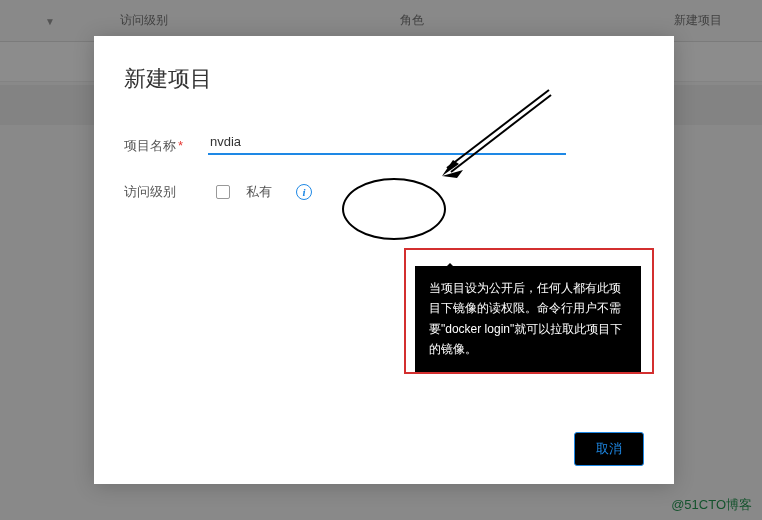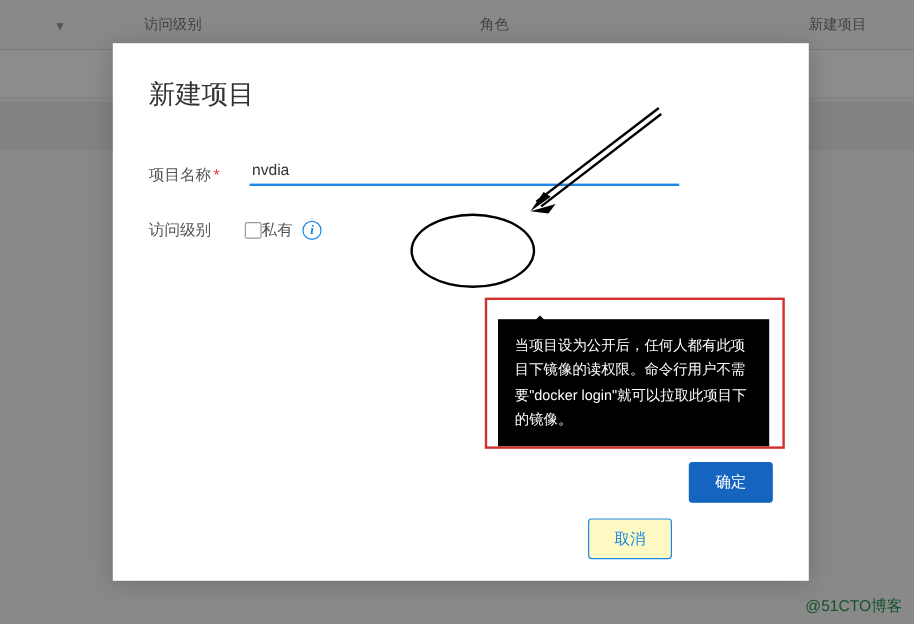--- a/index.html
+++ b/index.html
@@ -13,30 +13,30 @@
     .bg-row { height: 40px; background: #fff; border-bottom: 1px solid #eee; }
     .bg-gray { height: 40px; background: #eee; margin-top: 3px; }
     .bg-body { height: 400px; background: #fafafa; }
     .overlay { position: absolute; inset: 0; background: rgba(0,0,0,0.45); }
     .dialog { position: absolute; top: 36px; left: 94px; width: 580px; height: 448px; background: #fff; box-shadow: 0 2px 20px rgba(0,0,0,.2); display: flex; flex-direction: column; padding: 28px 30px 18px; }
     .dialog-title { font-size: 22px; font-weight: 400; color: #333; margin-bottom: 36px; }
     .form-row { display: flex; align-items: flex-end; margin-bottom: 28px; font-size: 13px; }
     .form-label { width: 80px; color: #555; }
     .req { color: #e53935; margin-left: 2px; }
     .input { margin-left: 4px; border: none; border-bottom: 2px solid #1e88e5; outline: none; width: 358px; font-size: 13px; padding: 4px 2px; color: #333; background: transparent; }
-    .chk-wrap { display: flex; align-items: center; gap: 0; }
+    .chk-wrap { margin-left: 12px; display: flex; align-items: center; gap: 16px; }
     .chk { width: 14px; height: 14px; border: 1px solid #999; border-radius: 2px; background: #fff; }
     .chk-label { color: #555; font-size: 13px; }
     .info-icon { width: 16px; height: 16px; border: 1px solid #1e88e5; border-radius: 50%; color: #1e88e5; font-size: 11px; font-weight: bold; display: flex; align-items: center; justify-content: center; margin-left: 8px; font-family: Georgia, serif; font-style: italic; }
     .tooltip-box { position: absolute; top: 230px; left: 321px; width: 226px; background: #000; color: #fff; font-size: 12px; line-height: 1.7; padding: 12px 14px; }
     .tooltip-box::before { content: ""; position: absolute; top: -8px; left: 30px; border: 5px solid transparent; border-bottom: 5px solid #000; }
     .red-frame { position: absolute; top: 212px; left: 310px; width: 250px; height: 126px; border: 2px solid #d32f2f; pointer-events: none; }
     .actions { margin-top: auto; display: flex; justify-content: flex-end; gap: 14px; }
     .btn { min-width: 70px; height: 34px; padding: 0 16px; font-size: 13px; border-radius: 3px; cursor: pointer; display: flex; align-items: center; justify-content: center; }
-    .btn-outline { border: 1px solid #1e88e5; color: #1e88e5; background: #fef9c3; margin-top: 47px; }
+    .btn-outline { border: 1px solid #1e88e5; color: #1e88e5; background: #000000; margin-top: 47px; }
     .btn-primary { border: 1px solid #1565c0; color: #fff; background: #1565c0; }
     .ellipse { position: absolute; top: 142px; left: 248px; width: 104px; height: 62px; border: 2px solid #000; border-radius: 50%; pointer-events: none; }
     .arrow-svg { position: absolute; top: 52px; left: 345px; width: 120px; height: 95px; pointer-events: none; }
     .watermark { position: absolute; bottom: 6px; right: 10px; color: #14532d; font-size: 13px; }
     .chev { color:#999; font-size:10px; }
   </style>
 </head>
 <body>
 
 <div class="bg-header">
@@ -65,21 +65,20 @@
     <div class="form-label">访问级别</div>
     <div class="chk-wrap">
       <div class="chk"></div>
       <span class="chk-label">私有</span>
       <div class="info-icon">i</div>
     </div>
   </div>
 
   <div class="actions">
     <div class="btn btn-outline">取消</div>
-    <div class="btn btn-primary">确定</div>
   </div>
 
   <div class="tooltip-box">当项目设为公开后，任何人都有此项目下镜像的读权限。命令行用户不需要"docker login"就可以拉取此项目下的镜像。</div>
   <div class="red-frame"></div>
   <div class="ellipse"></div>
 
   <svg class="arrow-svg" viewBox="0 0 120 95">
     <path d="M110 2 L8 80" stroke="#000" stroke-width="2" fill="none"></path>
     <path d="M112 7 L12 84" stroke="#000" stroke-width="2" fill="none"></path>
     <path d="M3 88 L20 76 L14 72 Z" fill="#000"></path>

